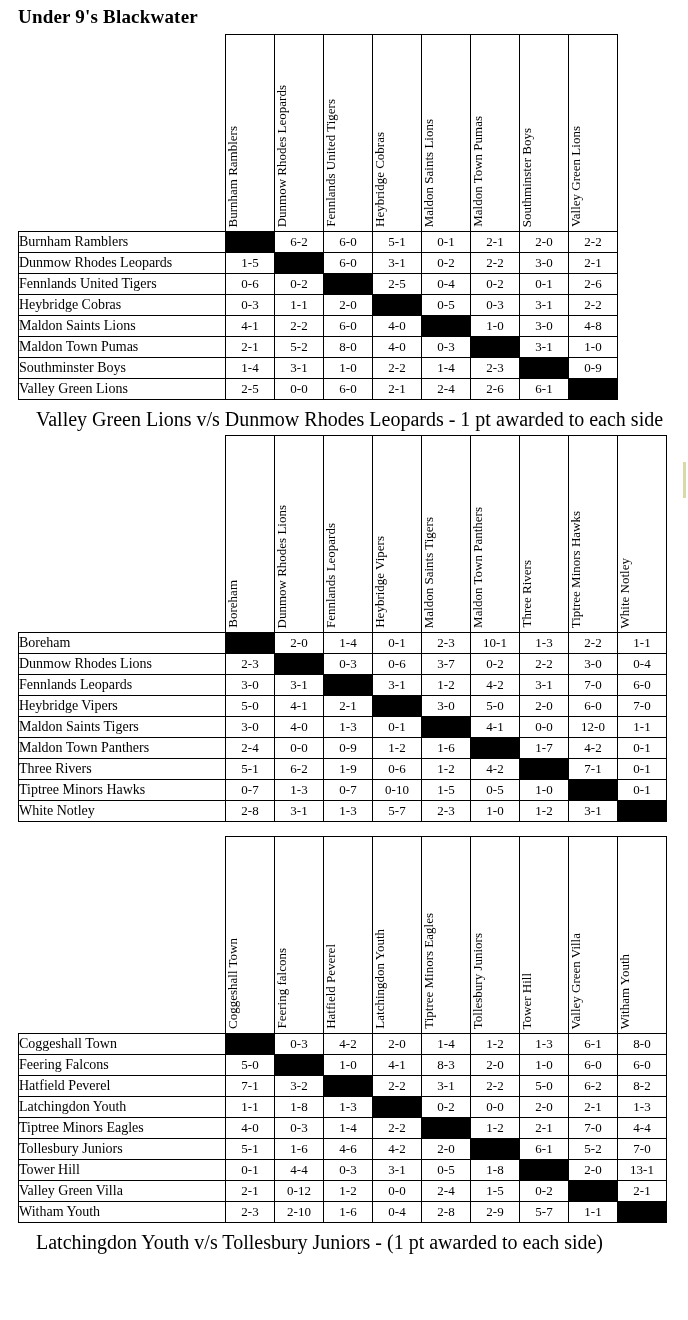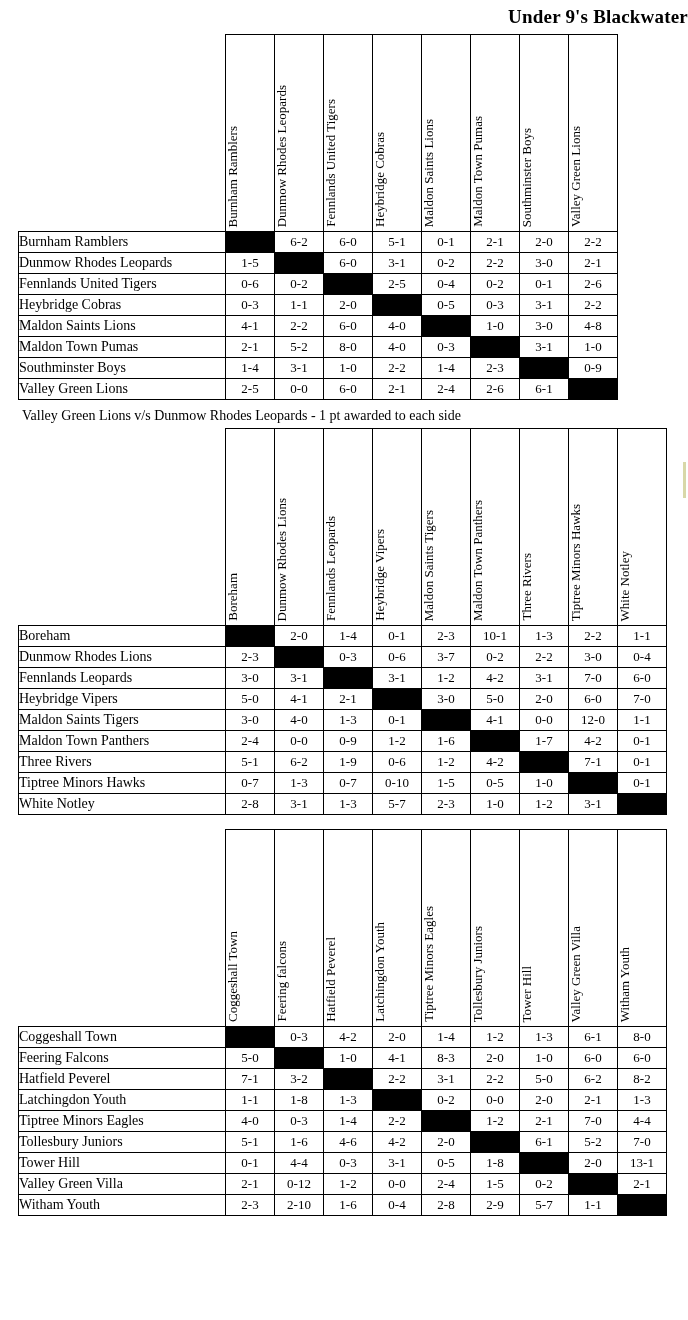--- a/index.html
+++ b/index.html
@@ -22,21 +22,20 @@
     position: relative;
   }
   .section-title {
     font-family: "Liberation Serif", serif;
     font-size: 19px;
     font-weight: bold;
     padding-left: 18px;
     padding-top: 6px;
     padding-bottom: 6px;
     letter-spacing: 0.2px;
-    text-align: right;
   }
   .grid-wrap {
     position: relative;
     padding-left: 18px;
   }
   table.grid {
     border-collapse: collapse;
     table-layout: fixed;
     font-family: "Liberation Serif", serif;
     font-size: 13px;
@@ -82,22 +81,23 @@
     text-align: center;
     font-size: 13px;
   }
   td.diag {
     background: #000000 !important;
   }
   .note {
     padding-left: 22px;
     padding-top: 8px;
     padding-bottom: 4px;
-    font-size: 14px;
+    font-size: 20px;
     font-family: "Liberation Serif", serif;
+    margin-left: 14px;
   }
   .spacer-md { height: 14px; }
   .edge-mark {
     position: absolute;
     right: 2px;
     width: 3px;
     height: 36px;
     background: #d8d8a8;
   }
   .nine-head th.vhead { height: 196px; }
@@ -470,17 +470,18 @@
           <td class="score">0-4</td>
           <td class="score">2-8</td>
           <td class="score">2-9</td>
           <td class="score">5-7</td>
           <td class="score">1-1</td>
           <td class="score diag"></td>
         </tr>
       </tbody>
         </table>
     </div>
+    <div class="note">Latchingdon Youth  v/s  Tollesbury Juniors - (1 pt awarded to each side)</div>
   </div>
 
   <div class="edge-mark" style="top: 462px;"></div>
 
 </div>
 
 </body></html>

